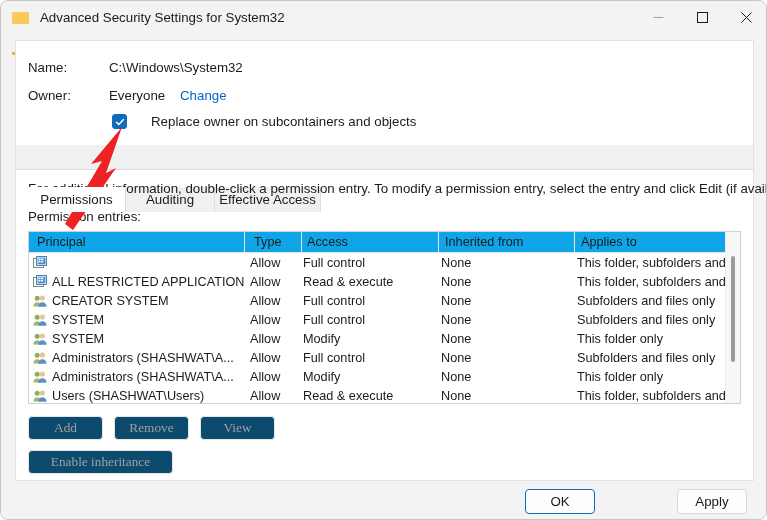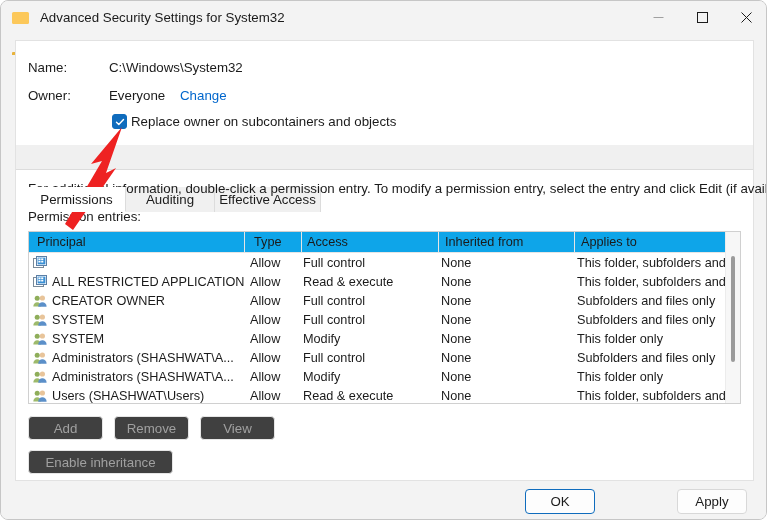--- a/index.html
+++ b/index.html
@@ -71,21 +71,21 @@
   }
 
   .cb-row { position: absolute; left: 96px; top: 73px; display: flex; align-items: center; }
   .checkbox {
     width: 15px; height: 15px; border-radius: 3px;
     background: #0f6cbd; border: 1px solid #0f6cbd;
     display: flex; align-items: center; justify-content: center;
     flex: none; cursor: pointer;
   }
   .checkbox svg { display: block; }
-  .cb-label { margin-left: 4px; font-size: 13.3px; color: #1b1b1b; white-space: nowrap; }
+  .cb-label { margin-left: 24px; font-size: 13.3px; color: #1b1b1b; white-space: nowrap; }
 
   
   .tabstrip {
     position: absolute; left: 0; top: 104px;
     width: 737px; height: 25px;
     background: #f0f0f0;
     border-bottom: 1px solid #dcdcdc;
   }
   .tab {
     position: absolute; top: 0; height: 25px;
@@ -169,21 +169,21 @@
     position: absolute;
     height: 24px;
     display: flex; align-items: center; justify-content: center;
     font-size: 13.3px;
     background: #fcfcfc;
     border: 1px solid #e0e0e0;
     border-radius: 4px;
     white-space: nowrap;
     cursor: pointer;
   }
-  .btn.disabled { color: #a0a0a0; background: #404040; border-color: #e6e6e6; cursor: default; }
+  .btn.disabled { color: #a0a0a0; background: #0c4a6e; border-color: #e6e6e6; cursor: default; font-family: Liberation Serif, serif; }
   .btn-add     { left: 12px;  top: 375px; width: 75px; }
   .btn-remove  { left: 98px;  top: 375px; width: 75px; }
   .btn-view    { left: 184px; top: 375px; width: 75px; }
   .btn-inherit { left: 12px;  top: 409px; width: 145px; }
 
   
   .footer { position: absolute; left: 0; top: 480px; width: 767px; height: 40px; background: #f3f3f3; }
   .fbtn {
     position: absolute; top: 8px; height: 25px; width: 70px;
     display: flex; align-items: center; justify-content: center;
@@ -319,21 +319,21 @@
           <div class="lv-row" style="top: 38px;">
             <div class="cell c-principal">
               <span class="pic">
                 <svg width="14" height="14" viewBox="0 0 14 14">
                   <circle cx="4.2" cy="4.2" r="2.5" fill="#8fae5a"></circle>
                   <path d="M0.3 12.6c0-2.7 1.8-4.3 3.9-4.3s3.9 1.6 3.9 4.3z" fill="#9dba6b"></path>
                   <circle cx="9.4" cy="4.0" r="2.6" fill="#e8c49a"></circle>
                   <path d="M5.2 12.8c0-2.8 1.9-4.5 4.2-4.5s4.2 1.7 4.2 4.5z" fill="#5b8fc9"></path>
                 </svg>
               </span>
-              <span>CREATOR OWNER</span>
+              <span>CREATOR SYSTEM</span>
             </div>
             <div class="cell c-type">Allow</div>
             <div class="cell c-access">Full control</div>
             <div class="cell c-inherited">None</div>
             <div class="cell c-applies">Subfolders and files only</div>
           </div>
           <div class="lv-row" style="top: 57px;">
             <div class="cell c-principal">
               <span class="pic">
                 <svg width="14" height="14" viewBox="0 0 14 14">

